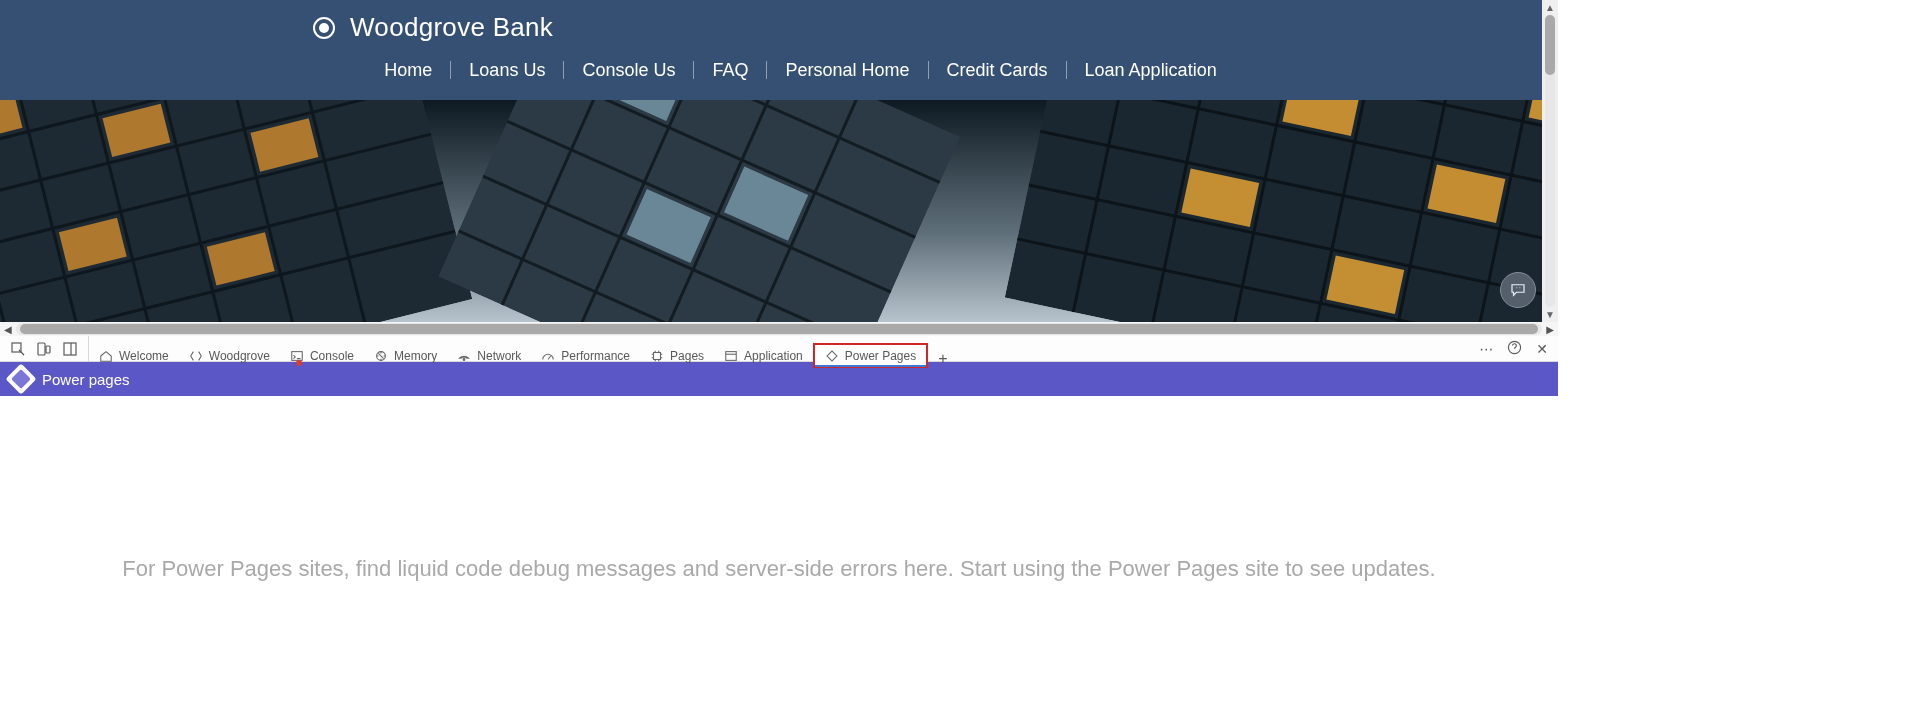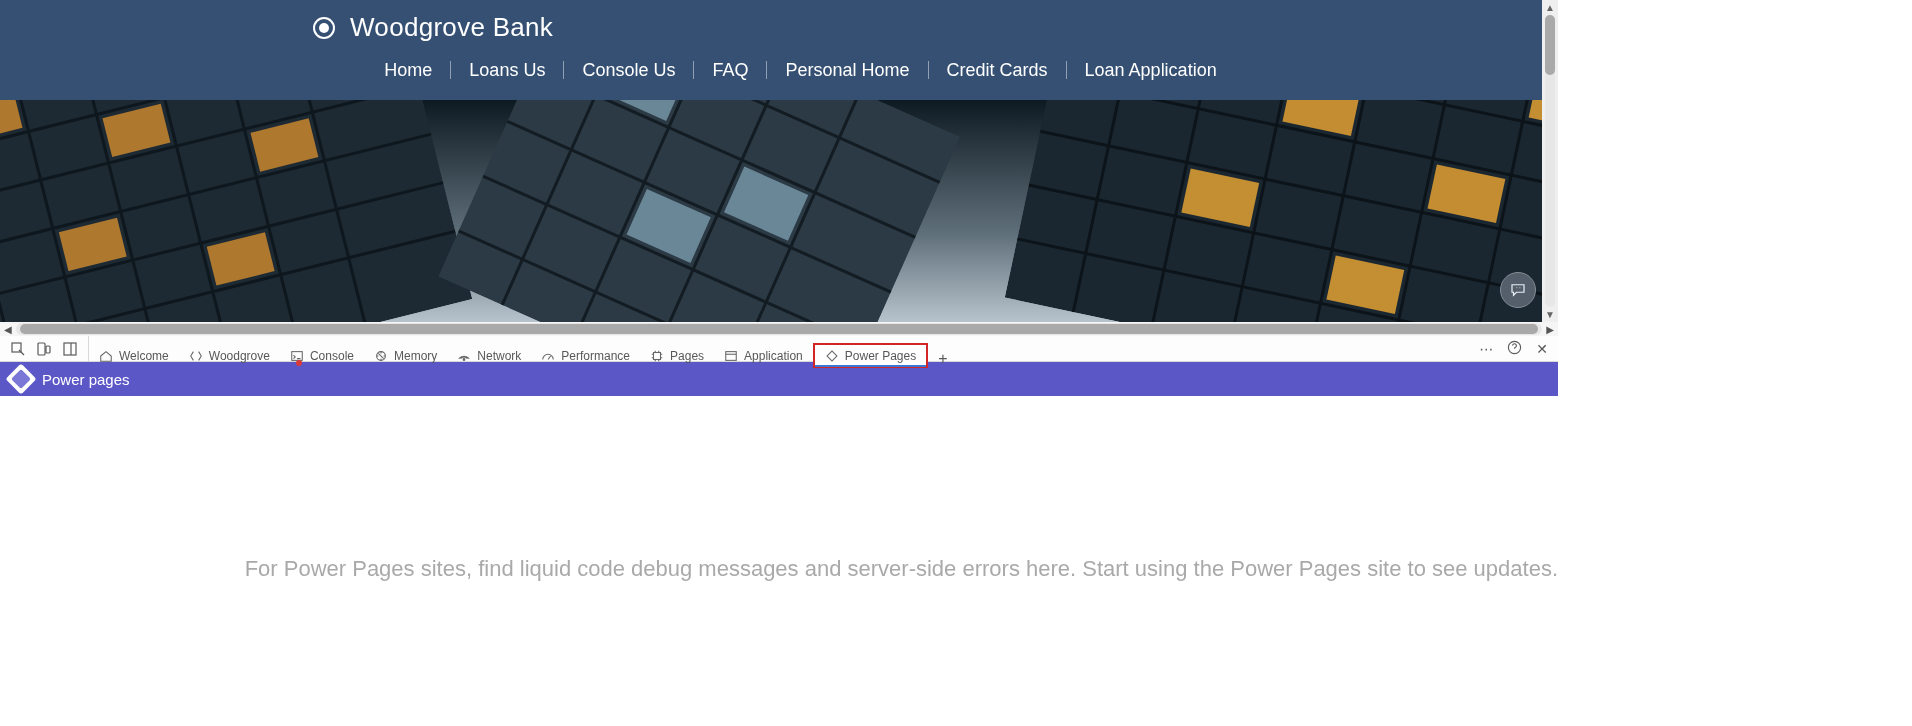--- a/index.html
+++ b/index.html
@@ -36,21 +36,21 @@
   .dt-tab.active::after { content:""; position:absolute; left:0; right:0; bottom:-1px; height:2px; background:#3a77d6; }
   .dt-tab .badge { position:absolute; left:16px; bottom:2px; width:6px; height:6px; background:#d93b3b; border-radius:50%; }
   .dt-plus { padding:0 10px; cursor:pointer; font-size:16px; color:#5a5a5a; }
   .dt-right { margin-left:auto; display:flex; align-items:center; gap:14px; padding-right:10px; height:100%; }
   .dt-right .ico { cursor:pointer; color:#5a5a5a; font-size:14px; line-height:1; }
 
   .pp-bar { width:1558px; height:34px; background:#5b57c7; color:#fff; display:flex; align-items:center; gap:10px; padding-left:10px; font-size:15px; }
   .pp-bar .pp-icon { width:22px; height:22px; transform:rotate(45deg); background:#fff; border-radius:3px; position:relative; }
   .pp-bar .pp-icon::after { content:""; position:absolute; inset:4px; background:#7a77d6; border-radius:2px; }
 
-  .pp-body { width:1558px; padding-top:160px; text-align:right; color:#a9a9a9; font-size:22px; font-weight:400; }
+  .pp-body { width:1558px; padding-top:160px; text-align:center; color:#a9a9a9; font-size:22px; font-weight:400; }
 
   .v-scroll { position:absolute; top:0; right:0; width:16px; height:322px; background:#efefef; display:flex; flex-direction:column; align-items:center; }
   .v-scroll .varrow { font-size:10px; color:#666; padding:2px 0; cursor:pointer; user-select:none; }
   .v-scroll .vtrack { flex:1; width:10px; background:#e7e7e7; border-radius:5px; position:relative; }
   .v-scroll .vthumb { position:absolute; top:0; left:0; right:0; height:60px; background:#a9a9a9; border-radius:5px; cursor:pointer; }
 
   .page-wrap { position:relative; width:1558px; }
 </style>
 </head>
 <body>

